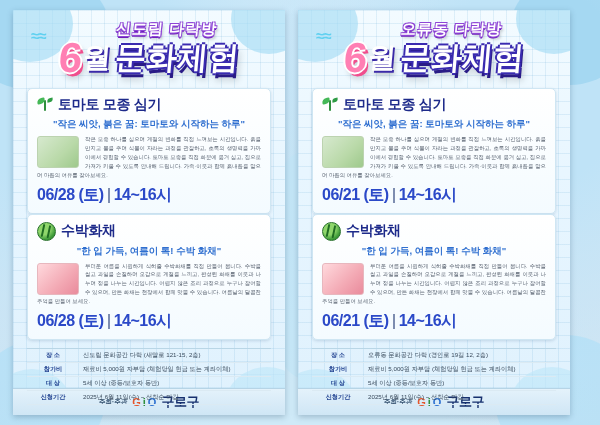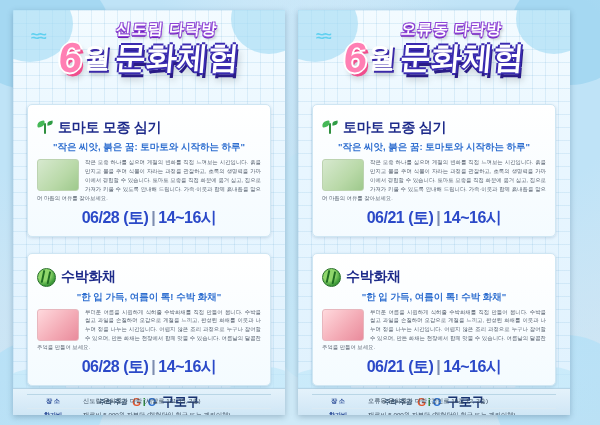--- a/index.html
+++ b/index.html
@@ -85,26 +85,26 @@
     font-size:31px;font-weight:bold;color:#ffffff;vertical-align:middle;
     text-shadow:
       2px 0 0 #3a2bb0,-2px 0 0 #3a2bb0,0 2px 0 #3a2bb0,0 -2px 0 #3a2bb0,
       3px 5px 0 #2a1b86, 4px 7px 7px rgba(0,0,0,.25);
     transform:skewX(-5deg);
   }
 
   
   .card{
     position:relative;
-    margin:16px 2px 0 2px;
+    margin:0 2px 0 2px;
     background:linear-gradient(180deg,#ffffff 0%, #f4fbff 100%);
     border:1px solid #cfe6f3;
     border-radius:5px;
     box-shadow:0 1px 3px rgba(40,80,120,.18);
-    padding:14px 9px 7px 9px;
+    padding:7px 9px 7px 9px;
   }
   .card-head{display:flex;align-items:center;gap:5px;}
   .sprout{
     width:16px;height:16px;flex:0 0 16px;
     display:inline-block;position:relative;
   }
   .sprout::before{
     content:"";position:absolute;left:7px;top:3px;width:2px;height:11px;background:#2f8f3e;border-radius:1px;
   }
   .sprout::after{
@@ -131,21 +131,21 @@
   .card-body{
     margin-top:4px;font-size:5.4px;line-height:1.65;color:#5a6472;text-align:justify;
   }
   .card-img{
     float:left;width:40px;height:30px;margin:1px 6px 2px 0;border-radius:3px;
     background:linear-gradient(135deg,#d7e9cf,#b9d9a8 60%,#9ec98c);
     border:1px solid #bcd3b0;
   }
   .card-img.b{background:linear-gradient(135deg,#ffd9dd,#f3a9b4 60%,#e98b9c);border-color:#e7b7be;}
   .date{
-    clear:both;margin-top:5px;text-align:center;
+    clear:both;margin-top:5px;text-align:left;
     font-size:16px;font-weight:bold;color:#2b49c8;letter-spacing:-.5px;
   }
   .date .sep{color:#7d8db0;font-weight:bold;margin:0 3px;}
 
   
   .info{
     margin:8px 2px 0 2px;border-top:1px solid #b9d6e6;
   }
   .info .row{display:flex;align-items:center;border-bottom:1px solid #dbeaf3;min-height:13px;}
   .info .k{

